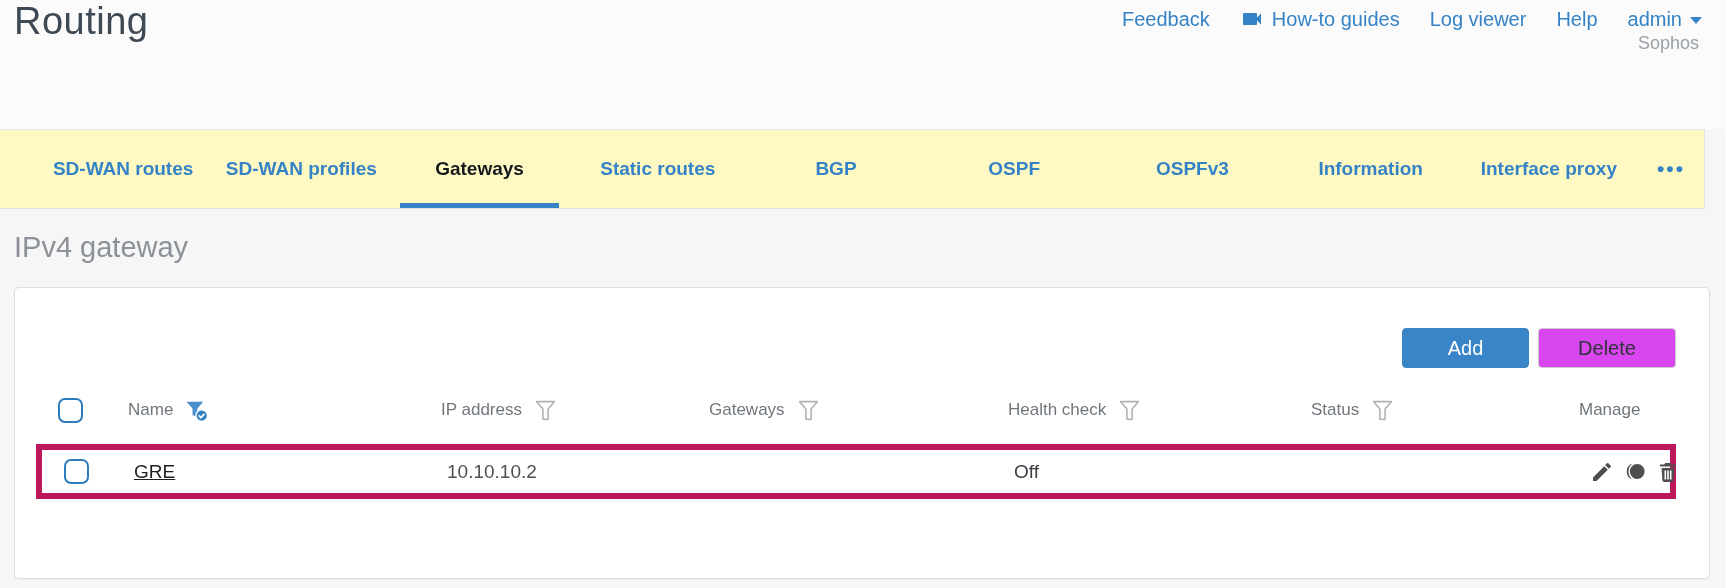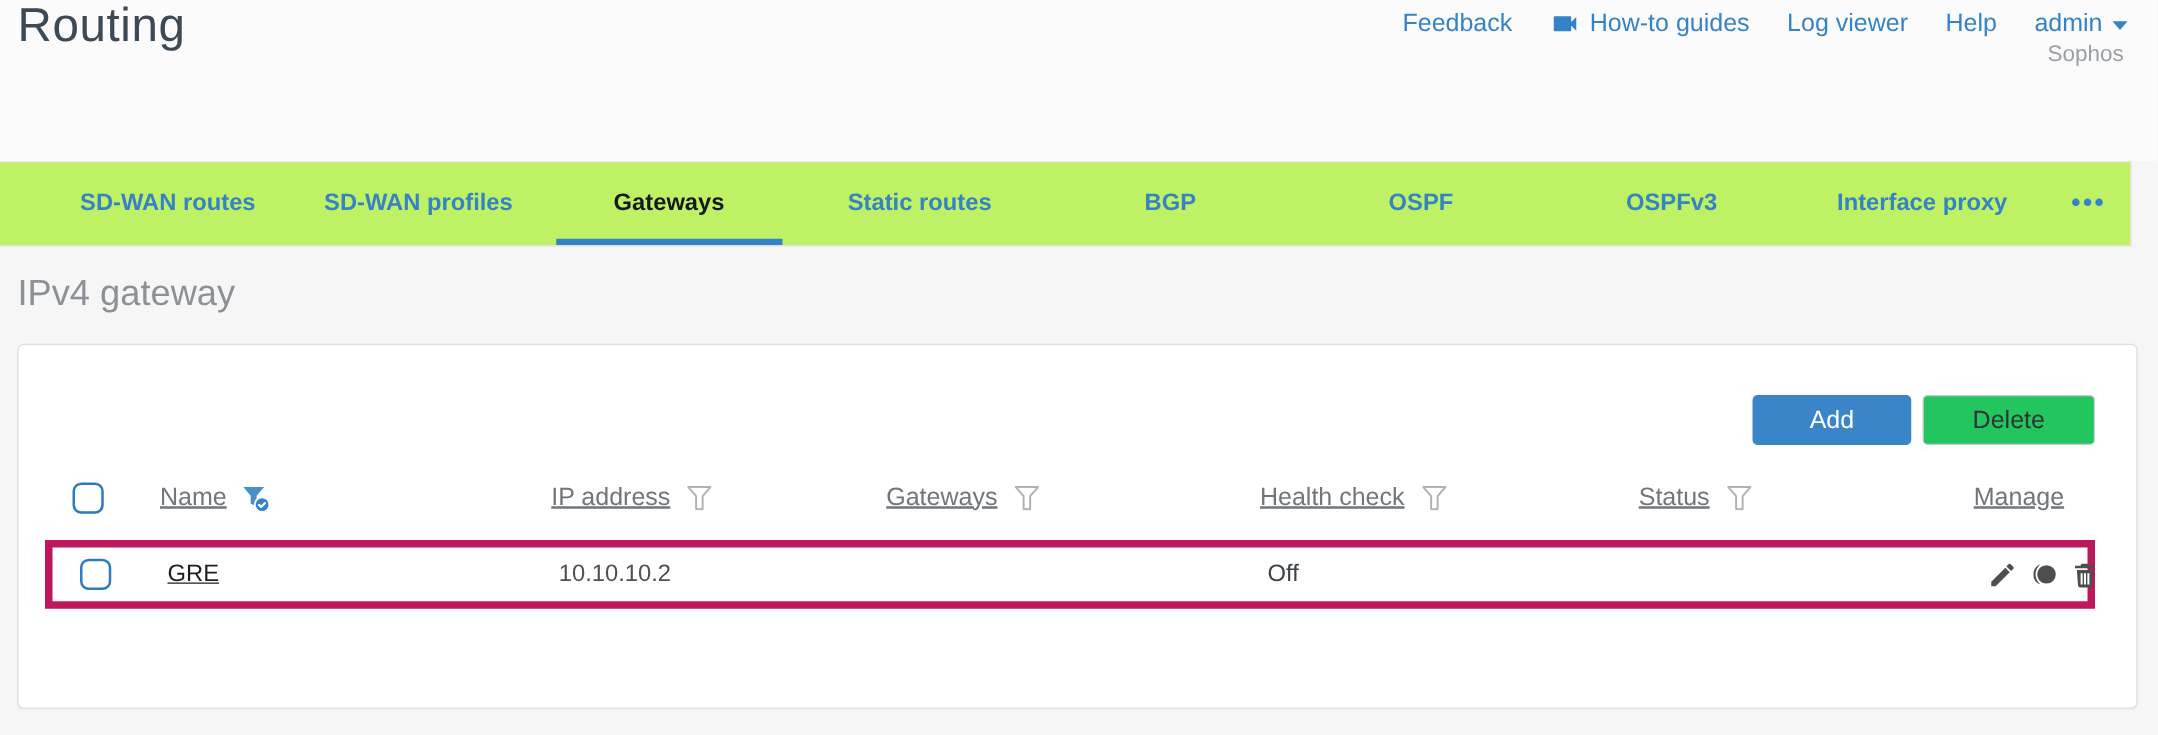--- a/index.html
+++ b/index.html
@@ -11,21 +11,21 @@
   .page-title { position:absolute; left:14px; top:0; font-size:38px; font-weight:400;
     color:#3d4954; letter-spacing:.5px; }
   .header-links { position:absolute; top:7px; right:24px; display:flex; align-items:center;
     gap:30px; font-size:20px; color:#3583c6; }
   .header-links .hlink { display:flex; align-items:center; gap:8px; cursor:pointer; white-space:nowrap; }
   .vendor-line { position:absolute; top:33px; right:27px; font-size:18px; color:#9aa0a5; }
   .caret { width:0; height:0; border-left:6px solid transparent; border-right:6px solid transparent;
     border-top:7px solid #3583c6; margin-top:2px; }
 
   
-  .tabbar { height:68px; width:1705px; background:#bef264;
+  .tabbar { height:80px; width:1705px; background:#fef9c3;
     border-top:1px solid #e6e6e6; border-bottom:1px solid #e2e2e2; border-right:1px solid #e2e2e2;
     display:flex; align-items:stretch;padding-left:34px; }
   .tab { flex:1; display:flex; align-items:center; justify-content:center; position:relative;
     font-size:19px; font-weight:700; color:#3583c6; cursor:pointer; white-space:nowrap; }
   .tab.active { color:#16191c; }
   .tab.active::after { content:''; position:absolute; left:10px; right:10px; bottom:0;
     height:5px; background:#3583c6; }
   .tab-overflow { width:66px; display:flex; align-items:center; justify-content:center;
     color:#3583c6; font-size:21px; font-weight:700; letter-spacing:2px; cursor:pointer; }
 
@@ -33,25 +33,25 @@
   .content { padding:16px 16px 0 14px; }
   .section-title { font-size:29px; font-weight:400; color:#8b9196; line-height:44px; }
   .card { margin-top:18px; height:292px; background:#ffffff; border:1px solid #dcdfe2;
     border-radius:5px; box-shadow:0 1px 2px rgba(0,0,0,.04);
     padding:40px 33px 0 21px; }
 
   .toolbar { display:flex; justify-content:flex-end; gap:9px; }
   .btn { height:40px; border-radius:4px; font-size:20px; display:flex; align-items:center;
     justify-content:center; cursor:pointer; font-family:inherit; }
   .btn-add { width:127px; background:#3a85c7; color:#ffffff; border:1px solid #3a85c7; }
-  .btn-delete { width:138px; background:#22c55e; color:#2f3337; border:1px solid #c9cbcd; }
+  .btn-delete { width:138px; background:#d946ef; color:#2f3337; border:1px solid #c9cbcd; }
 
   .grid-row { display:grid; grid-template-columns:92px 313px 268px 299px 303px 234px 1fr;
     align-items:center; }
-  .thead { margin-top:22px; height:40px; font-size:20px; color:#70767b;text-decoration:underline; }
+  .thead { margin-top:22px; height:40px; font-size:17px; color:#70767b; }
   .th { display:flex; align-items:center; gap:11px; white-space:nowrap; }
   .th-manage { padding-left:34px; }
   .trow { margin-top:14px; height:55px; border:6px solid #be185d; background:#fff;
     font-size:19px; color:#4c5156; }
 
   .checkbox { width:25px; height:25px; border:2px solid #2e7bbd; border-radius:7px;
     background:#fff; margin-left:22px; cursor:pointer; }
 
   .row-link { color:#1c1e21; text-decoration:underline; cursor:pointer; }
   .cell-health { color:#3c4146; }
@@ -94,20 +94,21 @@
 </div>
 
 <div class="tabbar">
   <div class="tab">SD-WAN routes</div>
   <div class="tab">SD-WAN profiles</div>
   <div class="tab active">Gateways</div>
   <div class="tab">Static routes</div>
   <div class="tab">BGP</div>
   <div class="tab">OSPF</div>
   <div class="tab">OSPFv3</div>
+  <div class="tab">Information</div>
   <div class="tab">Interface proxy</div>
   <div class="tab-overflow">•••</div>
 </div>
 
 <div class="content">
   <div class="section-title">IPv4 gateway</div>
 
   <div class="card">
 
     <div class="toolbar">

